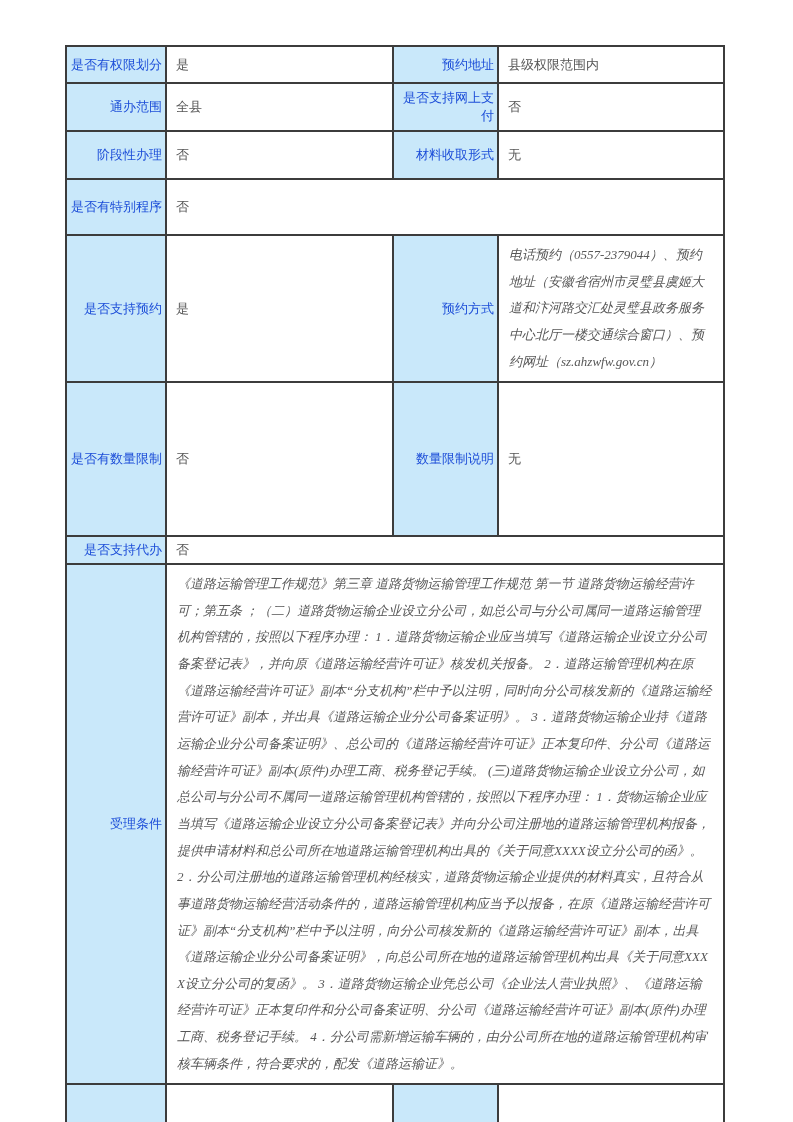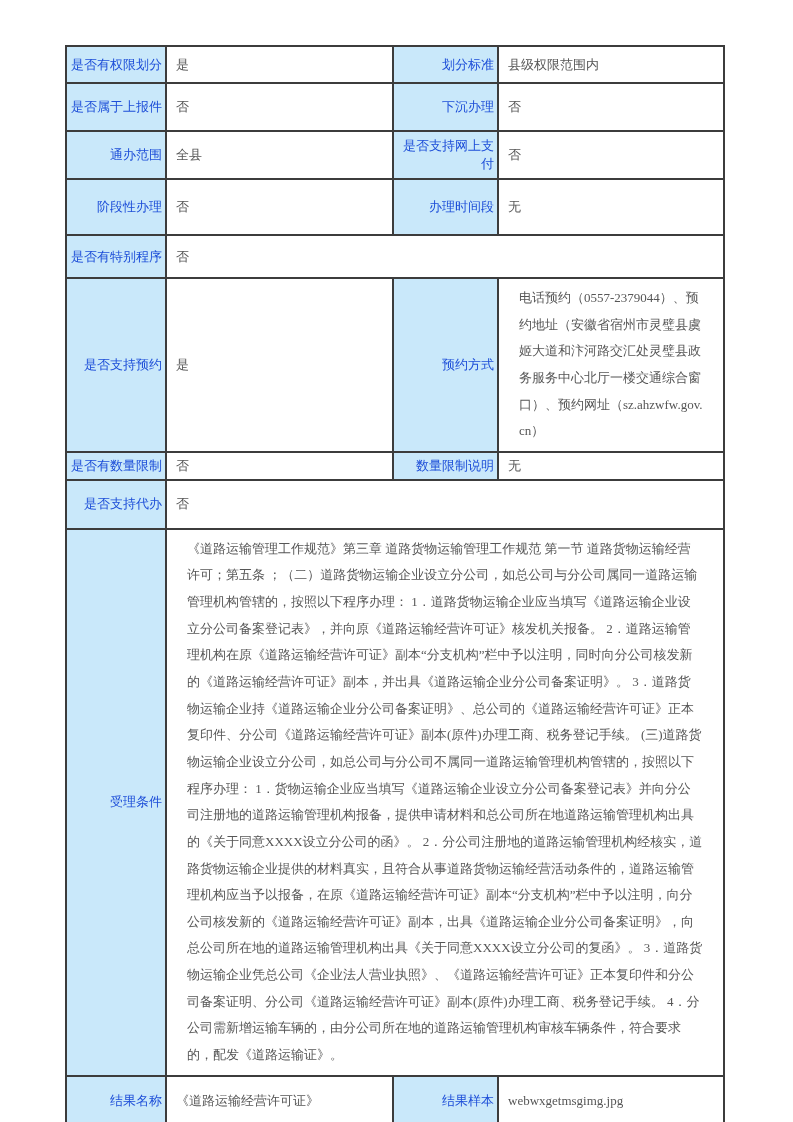--- a/index.html
+++ b/index.html
@@ -38,21 +38,22 @@
     font-family: Liberation Serif, serif;
   }
   td.val {
     background: #ffffff;
     color: #565656;
     text-align: left;
     padding: 4px 9px;
   }
   td.longtext {
     line-height: 2.05;
-    padding: 6px 20px;
+    padding: 6px 10px;
+    font-style: italic;
   }
   
   tr:nth-child(1)  { height: 37px; }
   tr:nth-child(2)  { height: 48px; }
   tr:nth-child(3)  { height: 48px; }
   tr:nth-child(4)  { height: 56px; }
   tr:nth-child(5)  { height: 43px; }
   tr:nth-child(6)  { height: 154px; }
   tr:nth-child(7)  { height: 28px; }
   tr:nth-child(8)  { height: 49px; }
@@ -69,39 +70,33 @@
     <colgroup>
       <col style="width:100px">
       <col style="width:227px">
       <col style="width:105px">
       <col style="width:226px">
     </colgroup>
     <tbody>
         <tr>
           <td class="lbl">是否有权限划分</td>
           <td class="val">是</td>
-          <td class="lbl">划分标准</td>
+          <td class="lbl">预约地址</td>
           <td class="val">县级权限范围内</td>
-        </tr>
-        <tr>
-          <td class="lbl">是否属于上报件</td>
-          <td class="val">否</td>
-          <td class="lbl">下沉办理</td>
-          <td class="val">否</td>
         </tr>
         <tr>
           <td class="lbl">通办范围</td>
           <td class="val">全县</td>
           <td class="lbl">是否支持网上支付</td>
           <td class="val">否</td>
         </tr>
         <tr>
           <td class="lbl">阶段性办理</td>
           <td class="val">否</td>
-          <td class="lbl">办理时间段</td>
+          <td class="lbl">材料收取形式</td>
           <td class="val">无</td>
         </tr>
         <tr>
           <td class="lbl">是否有特别程序</td>
           <td class="val" colspan="3">否</td>
         </tr>
         <tr>
           <td class="lbl">是否支持预约</td>
           <td class="val">是</td>
           <td class="lbl">预约方式</td>

